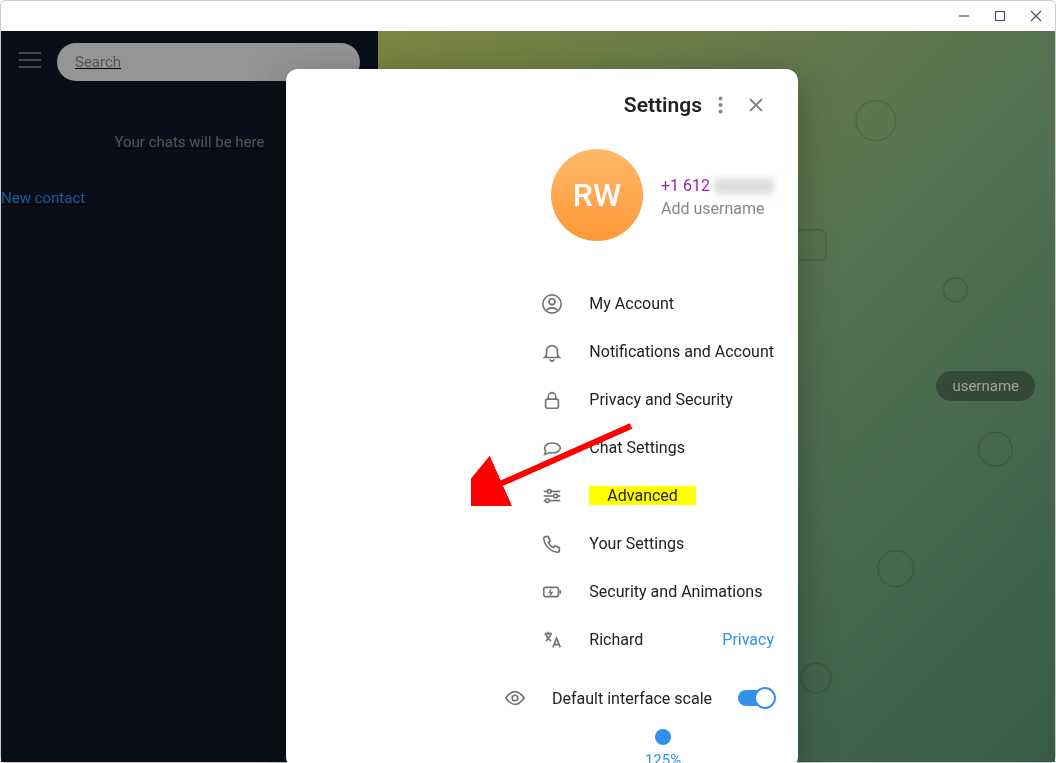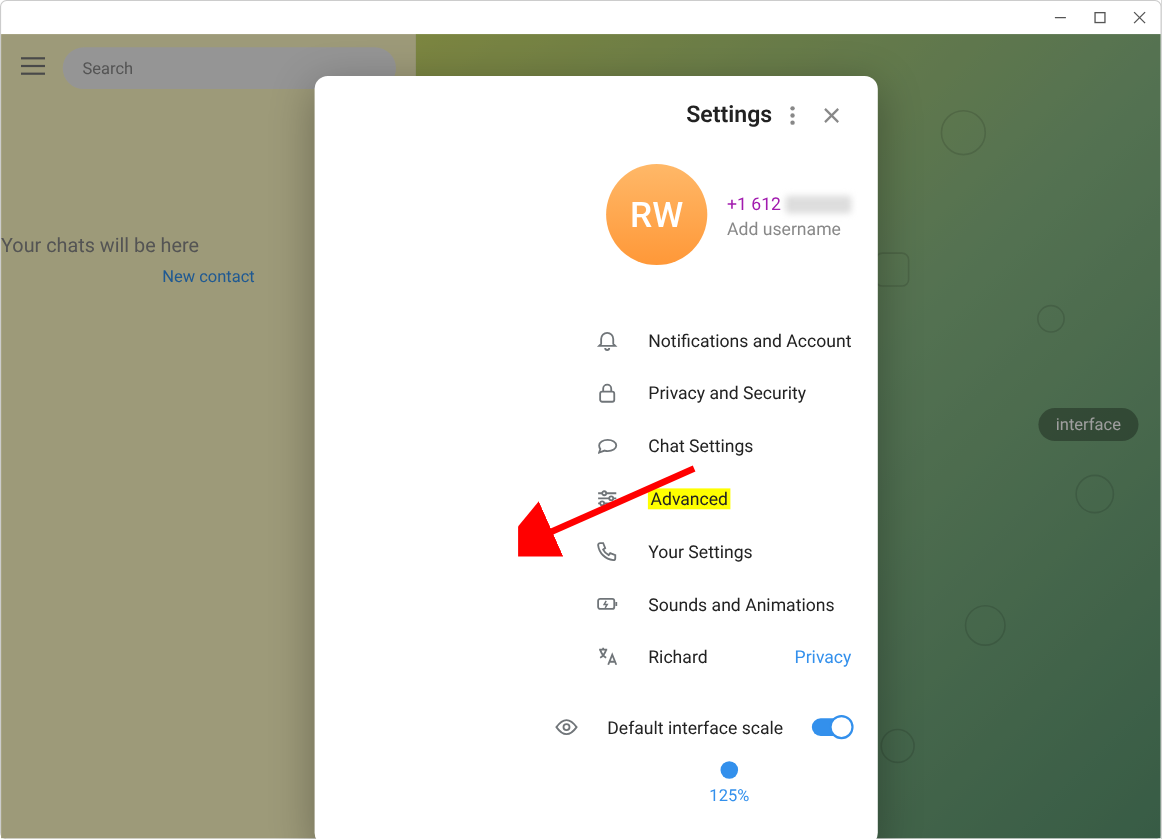--- a/index.html
+++ b/index.html
@@ -3,26 +3,26 @@
 <meta charset="utf-8">
 <style>
 * { margin: 0; padding: 0; box-sizing: border-box; font-family: -apple-system, BlinkMacSystemFont, "Segoe UI", Roboto, sans-serif; }
 body { width: 1056px; height: 763px; overflow: hidden; background: #fff; position: relative; }
 
 .window-frame { width: 100%; height: 100%; border: 1px solid #ccc; border-radius: 6px; position: relative; background: #fff; }
 .titlebar { height: 30px; display: flex; justify-content: flex-end; align-items: center; padding: 0 10px; gap: 18px; }
 .win-btn { width: 18px; height: 18px; display: flex; align-items: center; justify-content: center; color: #555; cursor: pointer; }
 
 .app-body { position: absolute; top: 30px; left: 0; right: 0; bottom: 0; display: flex; }
-.left-panel { width: 377px; height: 100%; background: #fef9c3; display: flex; flex-direction: column; }
+.left-panel { width: 377px; height: 100%; background: #0f172a; display: flex; flex-direction: column; text-decoration: underline; }
 .left-header { display: flex; align-items: center; padding: 12px 18px; gap: 14px; }
 .hamburger { width: 24px; color: #777; cursor: pointer; }
 .search-box { flex: 1; background: #f1f1f1; border-radius: 22px; padding: 10px 18px; color: #888; font-size: 15px; }
-.empty-chats { margin-top: 120px; color: #888; font-size: 18px; }
-.new-contact { text-align: center; margin-top: 8px; color: #3390ec; font-size: 15px; cursor: pointer; }
+.empty-chats { text-align: center; margin-top: 40px; color: #888; font-size: 15px; }
+.new-contact { margin-top: 38px; color: #3390ec; font-size: 15px; cursor: pointer; }
 
 .right-panel { flex: 1; position: relative; background: linear-gradient(135deg, #c9d869 0%, #88b884 50%, #5a9470 100%); overflow: hidden; }
 .doodles { position: absolute; inset: 0; opacity: 0.12; }
 .badge-msg { position: absolute; top: 340px; right: 20px; background: rgba(0,0,0,0.3); color: #fff; padding: 6px 16px; border-radius: 18px; font-size: 15px; }
 
 .dim-overlay { position: absolute; inset: 30px 0 0 0; background: rgba(0,0,0,0.38); }
 
 .settings-modal { position: absolute; top: 68px; left: 285px; width: 512px; height: 700px; background: #fff; border-radius: 12px; box-shadow: 0 10px 40px rgba(0,0,0,0.3); overflow: hidden; display: flex; flex-direction: column; align-items: flex-end; }
 .modal-header { display: flex; align-items: center; padding: 18px 24px; }
 .modal-title { font-size: 21px; font-weight: 600; color: #222; flex: 1; }
@@ -36,21 +36,21 @@
 .blur-box { background: #ddd; width: 80px; height: 18px; border-radius: 3px; filter: blur(3px); display: inline-block; }
 .blur-box.sm { width: 60px; height: 16px; }
 
 .divider { height: 10px; background: #f1f1f1; }
 
 .menu-list { padding: 6px 0; }
 .menu-item { display: flex; align-items: center; padding: 13px 24px; gap: 26px; cursor: pointer; font-size: 16px; color: #222; }
 .menu-icon { width: 22px; height: 22px; color: #707579; flex-shrink: 0; }
 .menu-label { flex: 1; }
 .menu-value { color: #3390ec; font-size: 16px; }
-.highlight { background: #ffff00; padding: 0 2px; }
+.highlight { background: #ffff00; padding: 0 18px; }
 
 .scale-section { padding: 13px 24px 0 24px; }
 .scale-header { display: flex; align-items: center; gap: 26px; }
 .scale-label { flex: 1; font-size: 16px; color: #222; }
 .toggle { width: 36px; height: 16px; background: #3390ec; border-radius: 10px; position: relative; cursor: pointer; }
 .toggle::after { content: ''; position: absolute; right: -2px; top: -3px; width: 22px; height: 22px; background: #fff; border: 2px solid #3390ec; border-radius: 50%; box-sizing: border-box; }
 .slider-row { display: flex; align-items: center; gap: 14px; margin-top: 28px; padding-left: 48px; flex-direction: column; }
 .slider { flex: 1; height: 3px; background: #e0e0e0; position: relative; border-radius: 2px; }
 .slider-fill { position: absolute; left: 0; top: 0; height: 100%; width: 30%; background: #3390ec; border-radius: 2px; }
 .slider-thumb { position: absolute; left: 30%; top: 50%; transform: translate(-50%, -50%); width: 16px; height: 16px; background: #3390ec; border-radius: 50%; }
@@ -110,21 +110,21 @@
             <circle cx="580" cy="260" r="12"></circle>
           <circle cx="80" cy="500" r="14"></circle>
             <rect x="300" y="480" width="28" height="28" rx="6"></rect>
           <circle cx="520" cy="540" r="18"></circle>
             <path d="M160 620 l25 -15 l25 15"></path>
             <circle cx="440" cy="650" r="15"></circle>
           <circle cx="620" cy="420" r="17"></circle>
             <path d="M40 420 q15 -25 30 0"></path>
         </g>
       </svg>
-      <div class="badge-msg">interface</div>
+      <div class="badge-msg">username</div>
     </div>
   </div>
 
   <div class="dim-overlay"></div>
 
   <div class="settings-modal">
     <div class="modal-header">
       <div class="modal-title">Settings</div>
       <div class="modal-icon-btn">
         <svg width="5" height="18" viewBox="0 0 5 18">
@@ -150,20 +150,28 @@
         </div>
         <div class="username">Add username</div>
       </div>
     </div>
 
     <div class="divider"></div>
 
     <div class="menu-list">
       <div class="menu-item">
         <span class="menu-icon"><svg viewBox="0 0 24 24" width="22" height="22" fill="none" stroke="currentColor" stroke-width="1.8">
+              <circle cx="12" cy="12" r="10"></circle>
+              <circle cx="12" cy="9.5" r="3.2"></circle>
+              <path d="M5.5 19.5 a8 8 0 0 1 13 0"></path>
+            </svg></span>
+        <span class="menu-label">My Account</span>
+      </div>
+      <div class="menu-item">
+        <span class="menu-icon"><svg viewBox="0 0 24 24" width="22" height="22" fill="none" stroke="currentColor" stroke-width="1.8">
               <path d="M6 16 v-5 a6 6 0 0 1 12 0 v5 l2 2 H4 z"></path>
               <path d="M10 20 a2 2 0 0 0 4 0"></path>
             </svg></span>
         <span class="menu-label">Notifications and Account</span>
       </div>
       <div class="menu-item">
         <span class="menu-icon"><svg viewBox="0 0 24 24" width="22" height="22" fill="none" stroke="currentColor" stroke-width="1.8">
               <rect x="5" y="11" width="14" height="10" rx="2"></rect>
               <path d="M8 11 V8 a4 4 0 0 1 8 0 v3"></path>
             </svg></span>
@@ -191,21 +199,21 @@
               <path d="M5 4 h3 l2 5 l-2 1.5 a12 12 0 0 0 5.5 5.5 l1.5 -2 l5 2 v3 a2 2 0 0 1 -2 2 A17 17 0 0 1 3 6 a2 2 0 0 1 2 -2 z"></path>
             </svg></span>
         <span class="menu-label">Your Settings</span>
       </div>
       <div class="menu-item">
         <span class="menu-icon"><svg viewBox="0 0 24 24" width="22" height="22" fill="none" stroke="currentColor" stroke-width="1.8">
               <rect x="3" y="7" width="16" height="10" rx="2"></rect>
               <line x1="21" y1="10" x2="21" y2="14"></line>
               <path d="M11 9 l-2 3.5 h3 l-2 3.5" stroke-width="1.5"></path>
             </svg></span>
-        <span class="menu-label">Sounds and Animations</span>
+        <span class="menu-label">Security and Animations</span>
       </div>
       <div class="menu-item">
         <span class="menu-icon"><svg viewBox="0 0 24 24" width="22" height="22" fill="none" stroke="currentColor" stroke-width="1.8">
               <path d="M4 5 h8 M8 3 v2 M5 5 q2 6 6 8 M11 5 q-2 6 -6 8"></path>
               <path d="M13 20 l4 -10 l4 10 M14.5 17 h5"></path>
             </svg></span>
         <span class="menu-label">Richard</span>
         <span class="menu-value">Privacy</span>
       </div>
     </div>

